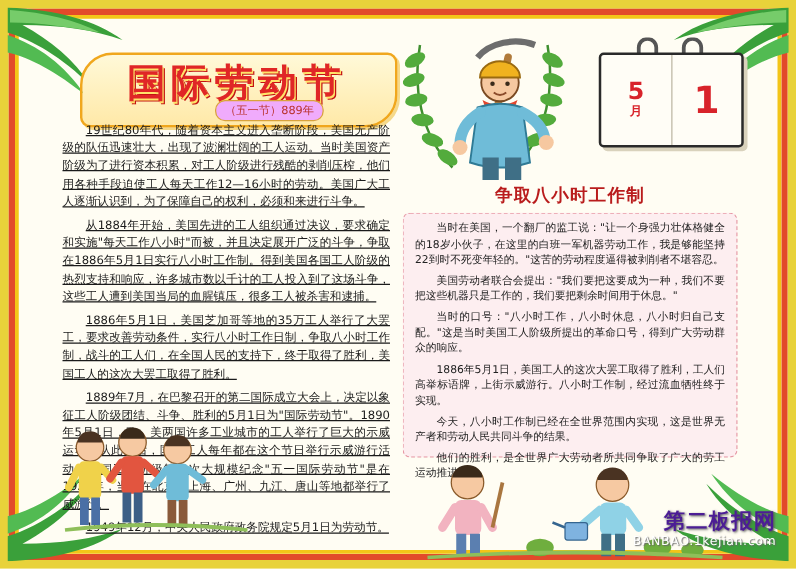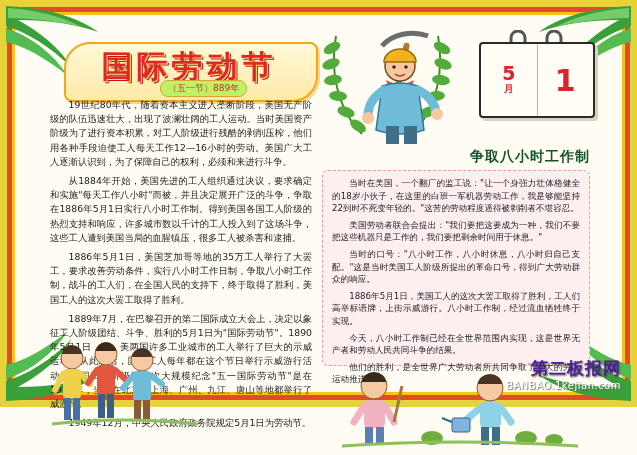--- a/index.html
+++ b/index.html
@@ -2,21 +2,21 @@
 <html><head>
 <meta charset="utf-8">
 <style>
   html,body{margin:0;padding:0;}
   body{
     width:637px;height:455px;overflow:hidden;
     font-family:"DejaVu Sans","Liberation Sans",sans-serif;
     background:#fdfbf2;
   }
   .page{
-    position:relative;width:637px;height:407px;
+    position:relative;width:637px;height:455px;
     background:#fffdf4;
     box-sizing:border-box;
   }
   
   .frame-outer{
     position:absolute;inset:0;
     border:7px solid #e8d23a;
     box-sizing:border-box;
   }
   .frame-mid{
@@ -55,48 +55,49 @@
   }
   .title-text{
     position:absolute;left:0;top:4px;width:250px;
     text-align:center;
     font-family:"DejaVu Sans","Liberation Sans",sans-serif;
     font-weight:bold;font-size:31px;letter-spacing:4px;
     color:#e02626;
     text-shadow:1px 1px 0 #ffe36a,2px 2px 0 #c41212;
   }
   .title-sub{
-    position:absolute;left:138px;top:60px;
+    position:absolute;left:150px;top:60px;
     font-size:9px;color:#b8312a;
     border:1px solid #d9a33c;border-radius:8px;
-    background:#bef264;padding:1px 7px;
+    background:#f0abfc;padding:1px 7px;
     white-space:nowrap;
   }
 
   
   .col-left{
     position:absolute;left:28px;top:78px;width:262px;height:330px;
     font-size:9.3px;line-height:14.2px;color:#1b1b1b;
     text-align:justify;
     font-family:"DejaVu Sans","Liberation Sans",sans-serif;
+    text-decoration:underline;
   }
   .col-left p{margin:0 0 5px 0;text-indent:2em;}
 
   
   .panel-right{
     position:absolute;left:300px;top:150px;width:268px;height:196px;
     background:#fdeef0;
     border:1px dashed #e79aa6;
     border-radius:6px;
     padding:6px 9px 6px 9px;
     box-sizing:border-box;
   }
   .panel-title{
     position:absolute;left:300px;top:128px;width:268px;
-    text-align:right;font-size:14px;font-weight:bold;color:#14532d;
+    text-align:center;font-size:14px;font-weight:bold;color:#b91c1c;
     letter-spacing:1px;
   }
   .panel-right p{
     margin:0 0 4px 0;font-size:8.6px;line-height:12.6px;color:#222;
     text-align:justify;text-indent:2em;
   }
 
   
   .calendar{
     position:absolute;right:18px;top:10px;width:118px;height:86px;

